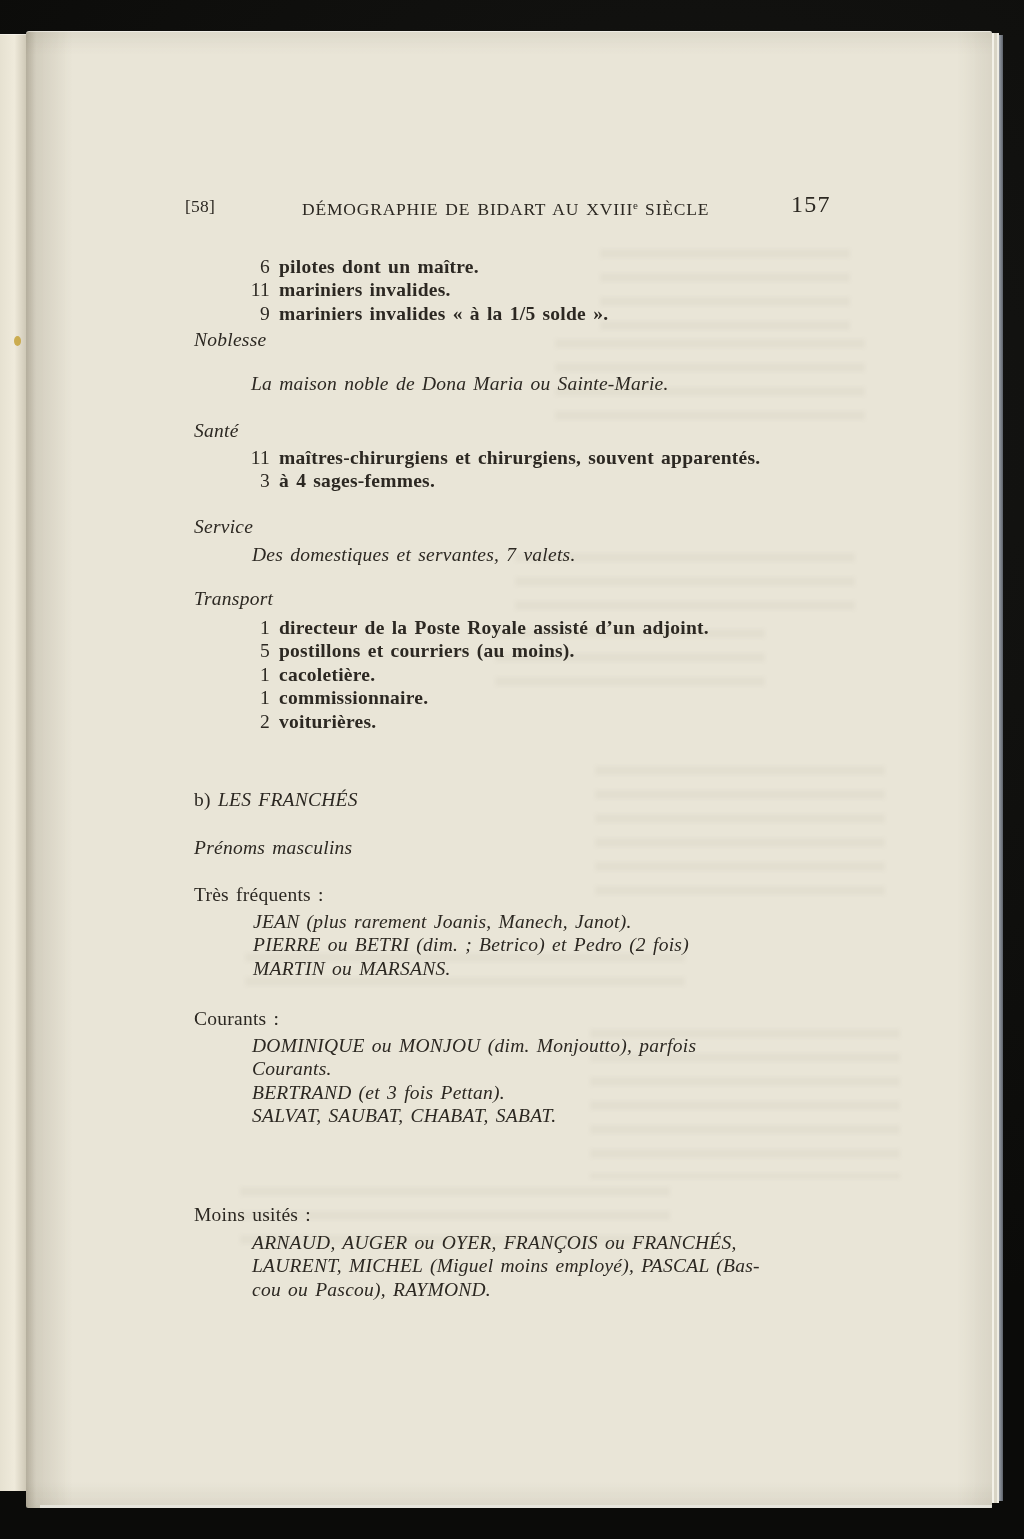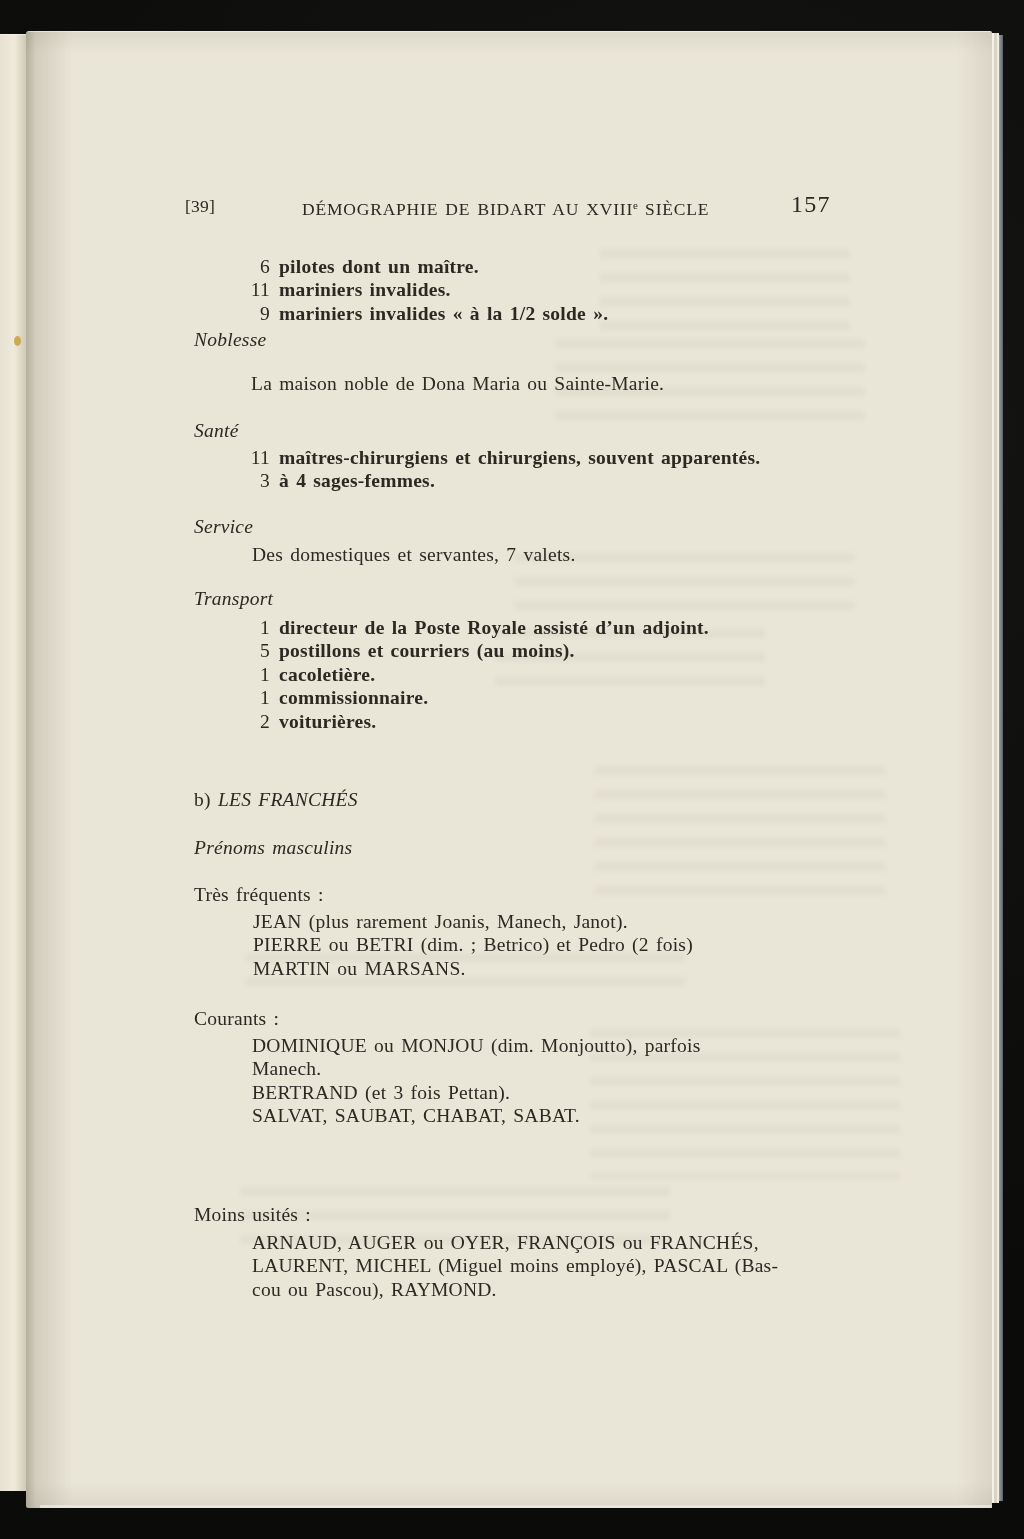--- a/index.html
+++ b/index.html
@@ -47,21 +47,21 @@
   .t { position:absolute; font-size:19.5px; line-height:23.4px; color:#2c2822;
        letter-spacing:.25px; word-spacing:2px; white-space:nowrap; }
   .italic { font-style:italic; }
   .hdr { font-size:17.5px; letter-spacing:.8px; }
   .folio   { left:185px; top:195px; letter-spacing:.2px; }
   .rtitle  { left:302px; top:194px; }
   .pagenum { left:791px; top:193px; font-size:24px; letter-spacing:1.2px; }
   sup.e { font-size:11px; vertical-align:6px; letter-spacing:0; }
 
   .lbl { left:194px; }
-  .ind { left:252px; }
+  .ind { left:252px;font-style:italic; }
   .numblock { left:234px; }
   .numrow { display:flex; }
   .num { width:36px; text-align:right; flex:none; }
   .numtext { padding-left:9px;font-weight:bold; }
 </style>
 </head>
 <body>
 
 <div class="scene">
 
@@ -74,36 +74,36 @@
     <div class="smudge" style="left:489px;top:521px;width:340px;height:64px"></div>
     <div class="smudge" style="left:469px;top:597px;width:270px;height:66px"></div>
     <div class="smudge" style="left:569px;top:734px;width:290px;height:130px"></div>
     <div class="smudge" style="left:219px;top:921px;width:440px;height:48px"></div>
     <div class="smudge" style="left:564px;top:997px;width:310px;height:150px"></div>
     <div class="smudge" style="left:214px;top:1155px;width:430px;height:62px"></div>
   </div>
 
   <div>
 
-    <span class="t hdr folio">[39]</span>
+    <span class="t hdr folio">[58]</span>
     <span class="t hdr rtitle"><span>DÉMOGRAPHIE DE BIDART AU XVIII</span><sup class="e">e</sup><span> SIÈCLE</span></span>
     <span class="t hdr pagenum">157</span>
 
     <div class="t numblock" style="top:255px">
       <div class="numrow">
         <span class="num">6</span>
         <span class="numtext">pilotes dont un maître.</span>
       </div>
       <div class="numrow">
         <span class="num">11</span>
         <span class="numtext">mariniers invalides.</span>
       </div>
       <div class="numrow">
         <span class="num">9</span>
-        <span class="numtext">mariniers invalides « à la 1/2 solde ».</span>
+        <span class="numtext">mariniers invalides « à la 1/5 solde ».</span>
       </div>
     </div>
 
     <span class="t lbl italic" style="top:328px">Noblesse</span>
     <span class="t ind" style="top:372px;left:251px">La maison noble de Dona Maria ou Sainte-Marie.</span>
 
     <span class="t lbl italic" style="top:419px">Santé</span>
     <div class="t numblock" style="top:446px">
       <div class="numrow">
         <span class="num">11</span>
@@ -150,21 +150,21 @@
     <span class="t lbl" style="top:883px">Très fréquents :</span>
     <div class="t ind" style="top:910px;left:253px">
       <div>JEAN (plus rarement Joanis, Manech, Janot).</div>
       <div>PIERRE ou BETRI (dim. ; Betrico) et Pedro (2 fois)</div>
       <div>MARTIN ou MARSANS.</div>
     </div>
 
     <span class="t lbl" style="top:1007px">Courants :</span>
     <div class="t ind" style="top:1034px">
       <div>DOMINIQUE ou MONJOU (dim. Monjoutto), parfois</div>
-      <div>Manech.</div>
+      <div>Courants.</div>
       <div>BERTRAND (et 3 fois Pettan).</div>
       <div>SALVAT, SAUBAT, CHABAT, SABAT.</div>
     </div>
 
     <span class="t lbl" style="top:1203px">Moins usités :</span>
     <div class="t ind" style="top:1231px">
       <div>ARNAUD, AUGER ou OYER, FRANÇOIS ou FRANCHÉS,</div>
       <div>LAURENT, MICHEL (Miguel moins employé), PASCAL (Bas-</div>
       <div>cou ou Pascou), RAYMOND.</div>
     </div>

